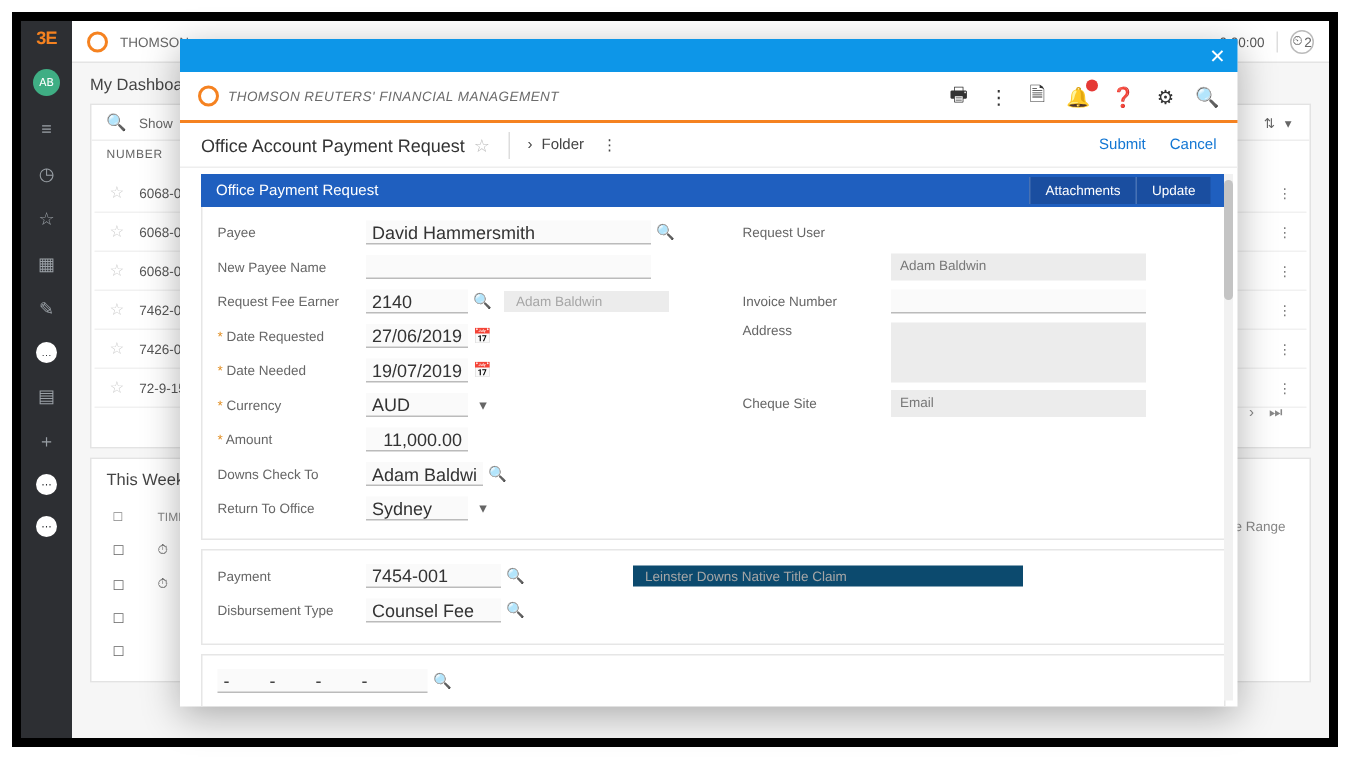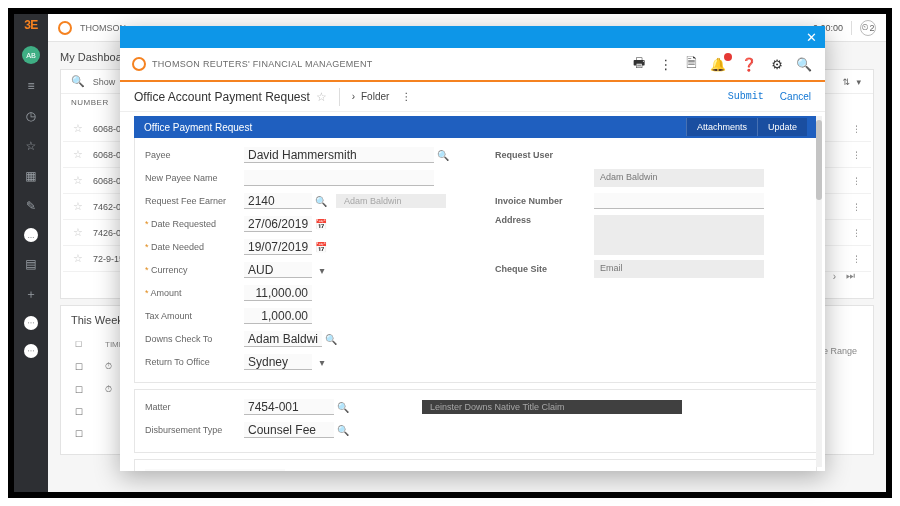--- a/index.html
+++ b/index.html
@@ -103,35 +103,35 @@
   }
   .ov-titlebar {
     height: 22px; background: #0d96e8; color:#fff;
     display:flex; align-items:center; justify-content:flex-end; padding:0 8px;
   }
   .ov-titlebar .close { cursor:pointer; font-size:13px; }
   .ov-header {
     height: 34px; display:flex; align-items:center; padding:0 12px;
     border-bottom: 2px solid #f58220;
   }
-  .ov-header .brand2 { display:flex; align-items:center; gap:6px; color:#6b6b6b; font-size:9px; letter-spacing:.3px;}
+  .ov-header .brand2 { display:flex; align-items:center; gap:6px; color:#6b6b6b; font-size:9px; letter-spacing:.3px;font-style:italic;}
   .ov-header .brand2 .dot { width:14px; height:14px; border-radius:50%; border:2px solid #f58220;}
   .ov-header .htools { margin-left:auto; display:flex; align-items:center; gap:14px; color:#333; font-size:13px;}
   .ov-header .bell { position:relative; }
   .ov-header .bell .badge{ position:absolute; top:-4px; right:-5px; width:8px; height:8px; border-radius:50%; background:#e53935; }
   .ov-sub {
     height: 30px; display:flex; align-items:center; padding:0 14px;
     border-bottom:1px solid #eee;
   }
   .ov-sub .title { color:#333; font-size:12px; display:flex; align-items:center; gap:6px;}
   .ov-sub .star { color:#bbb; font-size:12px;}
   .ov-sub .sep { width:1px; height:18px; background:#ddd; margin:0 12px;}
   .ov-sub .folder { display:flex; align-items:center; gap:6px; color:#444; font-size:10px;}
   .ov-sub .actions { margin-left:auto; display:flex; gap:16px; font-size:10px;}
-  .ov-sub .submit { color:#1276d3; cursor:pointer;font-family:Liberation Mono, monospace;}
+  .ov-sub .submit { color:#1276d3; cursor:pointer;}
   .ov-sub .cancel { color:#1276d3; cursor:pointer;}
   .ov-body { flex:1; position:relative; overflow:hidden; padding: 4px 8px 6px 14px;}
   .ov-scroller { position:absolute; right:3px; top:4px; bottom:4px; width:6px; background:#f1f1f1;}
   .ov-scroller .thumb { position:absolute; left:0; right:0; top:4px; height:80px; background:#c4c4c4; border-radius:3px;}
   .sectionbar {
     height: 22px; background:#1f5fbf; color:#fff;
     display:flex; align-items:center; padding:0 10px; font-size:10px;
   }
   .sectionbar .right { margin-left:auto; display:flex;}
   .sectionbar .btnbox {
@@ -156,21 +156,21 @@
     background:#fafafa; padding:0 4px; font-size:12px; color:#333;
   }
   .wide{ width:190px; }
   .med{ width:90px; }
   .sm{ width:68px; }
   .iconbox {
     width:16px; height:16px; display:inline-flex; align-items:center; justify-content:center;
     color:#666; font-size:10px; margin-left:2px;
   }
   .muted { color:#a6a6a6; font-size:9px; }
-  .rlabel { color:#a6a6a6; font-size:9px; text-align:right; width:80px; padding-right:8px;font-weight:bold;}
+  .rlabel { color:#a6a6a6; font-size:9px; text-align:right; width:80px; padding-right:8px;}
   .rvalue-box {
     background:#ececec; min-height:18px; width:170px; padding:3px 6px;
     color:#777; font-size:9px;
   }
   .rvalue-tall { height:40px; }
   .subpanel {
     border:1px solid #e6e6e6; padding:8px 10px; margin-top:6px;
   }
   .num-right { text-align:right; }
 </style>
@@ -366,24 +366,20 @@
             <div class="frow">
               <label class="req">Currency</label>
               <input class="inp sm" value="AUD" style="">
               <span class="iconbox">▾</span>
             </div>
             <div class="frow">
               <label class="req">Amount</label>
               <input class="inp sm num-right" value="11,000.00" style="">
             </div>
             <div class="frow">
-              <label>Tax Amount</label>
-              <input class="inp sm num-right" value="1,000.00" style="">
-            </div>
-            <div class="frow">
               <label>Downs Check To</label>
               <input class="inp sm" style="width: 78px;" value="Adam Baldwin">
               <span class="iconbox">🔍</span>
             </div>
             <div class="frow">
               <label>Return To Office</label>
               <input class="inp sm" value="Sydney" style="">
               <span class="iconbox">▾</span>
             </div>
           </div>
@@ -407,24 +403,24 @@
             <div class="frow">
               <label class="rlabel">Cheque Site</label>
               <div class="rvalue-box">Email</div>
             </div>
           </div>
         </div>
       </div>
 
       <div class="subpanel">
         <div class="frow">
-          <label style="width:99px;">Matter</label>
+          <label style="width:99px;">Payment</label>
           <input class="inp med" value="7454-001" style="">
           <span class="iconbox" style="margin-right:70px;">🔍</span>
-          <span class="muted" style="background:#404040; padding:2px 8px; width:260px;">Leinster Downs Native Title Claim</span>
+          <span class="muted" style="background:#0c4a6e; padding:2px 8px; width:260px;">Leinster Downs Native Title Claim</span>
         </div>
         <div class="frow">
           <label style="width:99px;">Disbursement Type</label>
           <input class="inp med" value="Counsel Fee" style="">
           <span class="iconbox">🔍</span>
         </div>
       </div>
 
       <div class="subpanel">
         <div class="frow">

